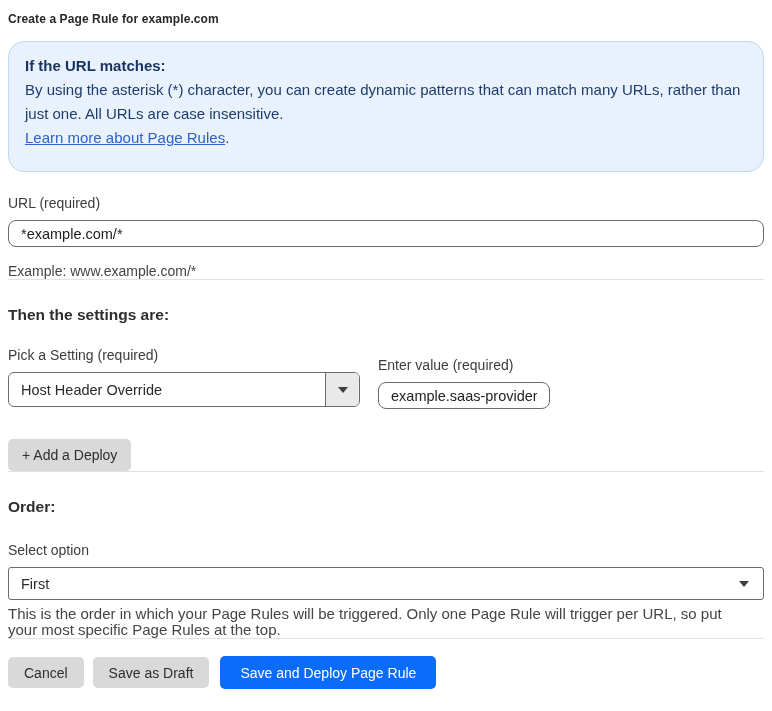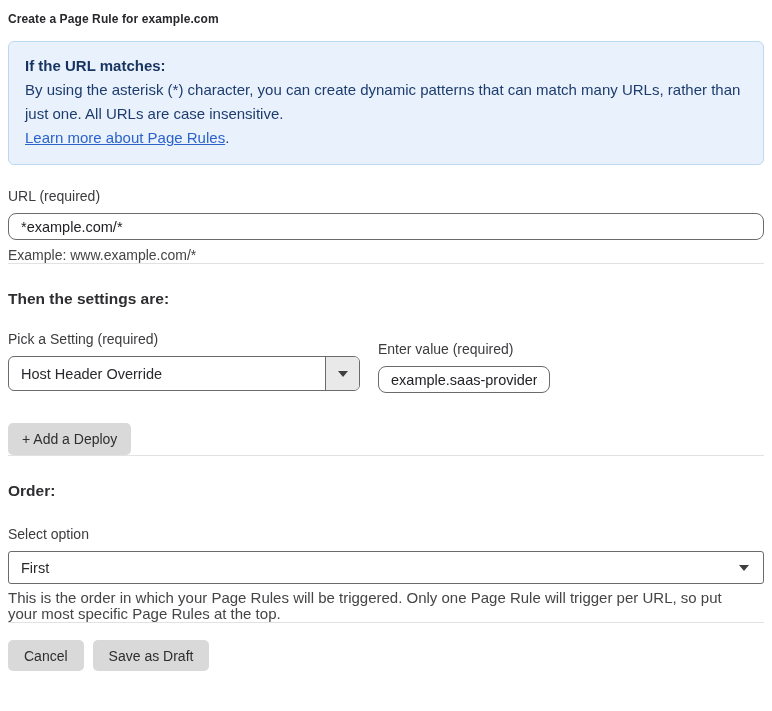--- a/index.html
+++ b/index.html
@@ -18,22 +18,22 @@
     font-weight: 700;
     color: #28282c;
     margin-top: 4px;
     letter-spacing: .1px;
   }
 
   .info-box {
     margin-top: 15px;
     background: #e9f2fc;
     border: 1px solid #bdd8f1;
-    border-radius: 6px;
-    padding: 12px 16px 14px 16px;
+    border-radius: 16px;
+    padding: 12px 16px 21px 16px;
     color: #1d3c6e;
     font-size: 15px;
     line-height: 24px;
   }
   .info-heading { font-weight: 700; color: #17335f; }
   .info-link { color: #2c62c9; text-decoration: underline; cursor: pointer; }
   .info-suffix { color: #1d3c6e; }
 
   .field-label {
     font-size: 14px;
@@ -52,21 +52,21 @@
     outline: none;
     background: #fff;
     padding: 0 12px;
     height: 27px;
     white-space: nowrap;
     overflow: hidden;
   }
   .url-input { width: 100%; margin-top: 9px; }
 
   .helper-text {
-    margin-top: 7px;
+    margin-top: 16px;
     font-size: 14px;
     color: #454548;
   }
 
   hr.divider {
     border: none;
     border-top: 1px solid #e2e2e2;
     margin: 0;
   }
   .divider-1 { margin-top: 15px; }
@@ -231,15 +231,16 @@
     <span class="select-value">First</span>
     <span class="caret"></span>
   </div>
   <p class="order-help">This is the order in which your Page Rules will be triggered. Only one Page Rule will trigger per URL, so put your most specific Page Rules at the top.</p>
 
   <hr class="divider divider-3">
 
   <div class="footer-row">
     <button class="btn-gray">Cancel</button>
     <button class="btn-gray">Save as Draft</button>
+    <button class="btn-primary">Save and Deploy Page Rule</button>
   </div>
 
 </div>
 
 </body></html>

